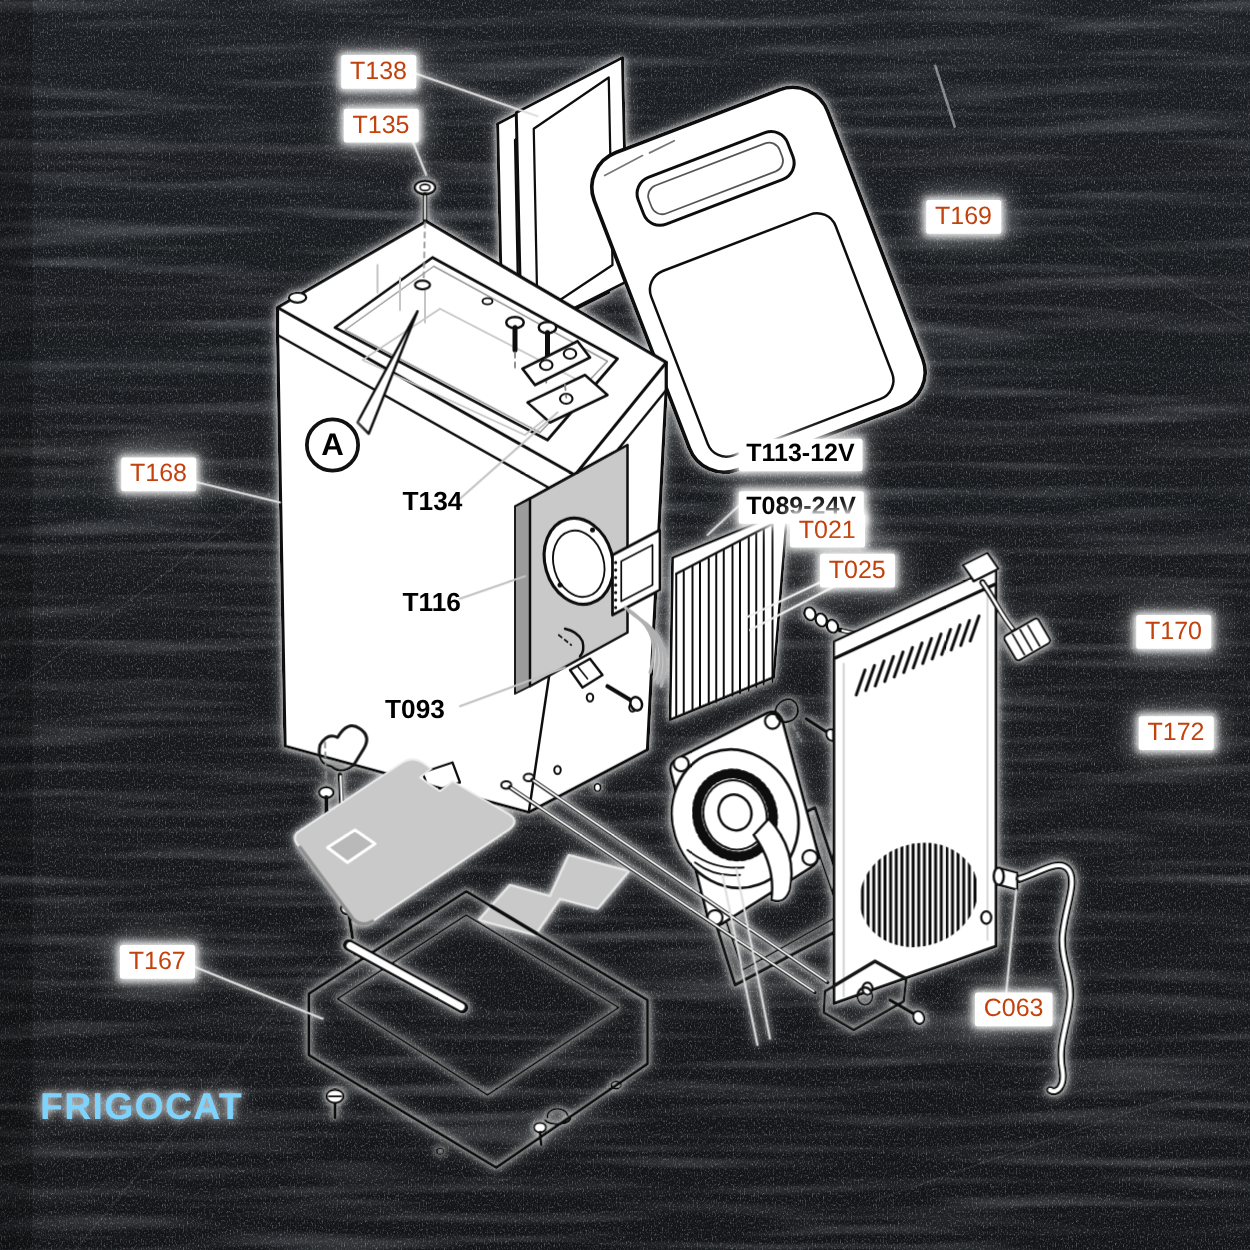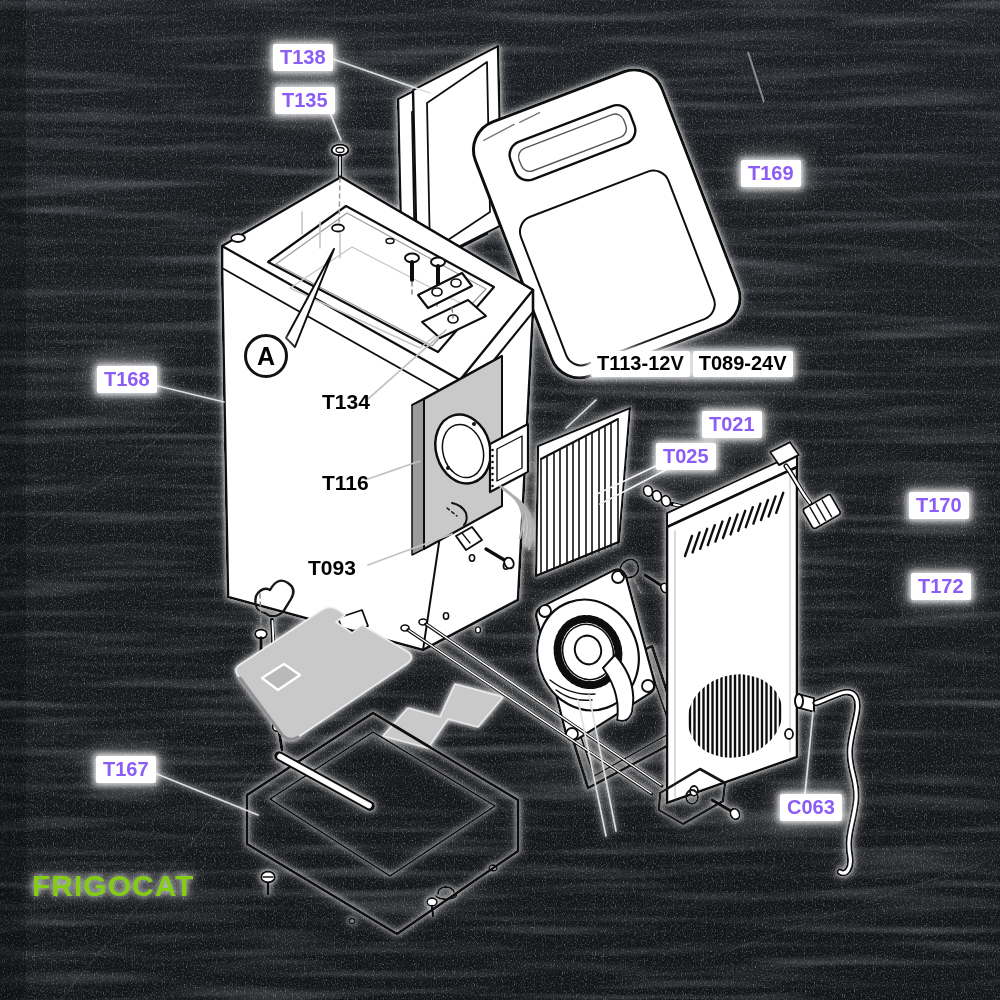--- a/index.html
+++ b/index.html
@@ -1,30 +1,30 @@
 <!DOCTYPE html>
 <html><head>
 <meta charset="utf-8">
 <style>
   html,body{margin:0;padding:0;background:#0e0f11;}
   .stage{position:relative;width:1000px;height:1000px;overflow:hidden;
          background:#17191c;font-family:"Liberation Sans",sans-serif;}
   .stage svg.canvas{position:absolute;left:0;top:0;}
-  .plabel{position:absolute;background:#ffffff;color:#8b5cf6;font-weight:bold;
+  .plabel{position:absolute;background:#ffffff;color:#c2410c;font-weight:normal;
           font-size:20px;line-height:24px;padding:1px 7px 2px;border-radius:2px;
           white-space:nowrap;
           box-shadow:0 0 6px 2px rgba(255,255,255,.9),0 0 18px 7px rgba(255,255,255,.32);}
-  .plabel-stack{position:absolute;display:flex;flex-direction:row;gap:3px;
+  .plabel-stack{position:absolute;display:flex;flex-direction:column;gap:16px;
           align-items:flex-start;}
   .plabel-stack span{background:#ffffff;color:#000;font-weight:bold;font-size:20px;
           line-height:23px;padding:1px 6px 2px;border-radius:2px;white-space:nowrap;
           box-shadow:0 0 6px 2px rgba(255,255,255,.9),0 0 16px 6px rgba(255,255,255,.3);}
   .bodylabel{position:absolute;color:#000;font-weight:bold;font-size:21px;
           white-space:nowrap;text-align:center;}
-  .brand{position:absolute;color:#84cc16;font-weight:bold;font-size:30px;letter-spacing:1px;
+  .brand{position:absolute;color:#7dd3fc;font-weight:bold;font-size:30px;letter-spacing:1px;
           white-space:nowrap;
           text-shadow:0 0 7px rgba(255,255,255,.95),0 0 20px rgba(255,255,255,.55);}
   .callout-a{position:absolute;width:44px;height:44px;border-radius:50%;
           background:#fff;border:3px solid #111;box-sizing:border-box;
           display:flex;align-items:center;justify-content:center;
           color:#000;font-weight:bold;font-size:25px;
           box-shadow:0 0 8px 3px rgba(255,255,255,.85);}
 </style>
 </head>
 <body>
@@ -389,21 +389,21 @@
 </svg>
 
   <div class="plabel" style="left:273px;top:44px">T138</div>
   <div class="plabel" style="left:275px;top:87px">T135</div>
   <div class="plabel" style="left:741px;top:160px">T169</div>
   <div class="plabel" style="left:97px;top:366px">T168</div>
   <div class="plabel-stack" style="left:591px;top:351px">
     <span>T113-12V</span>
     <span>T089-24V</span>
   </div>
-  <div class="plabel" style="left:702px;top:411px">T021</div>
+  <div class="plabel" style="left:632px;top:411px">T021</div>
   <div class="plabel" style="left:656px;top:443px">T025</div>
   <div class="plabel" style="left:909px;top:492px">T170</div>
   <div class="plabel" style="left:911px;top:573px">T172</div>
   <div class="plabel" style="left:780px;top:794px">C063</div>
   <div class="plabel" style="left:96px;top:756px">T167</div>
 
   <div class="bodylabel" style="left:322px;top:390px">T134</div>
   <div class="bodylabel" style="left:322px;top:471px">T116</div>
   <div class="bodylabel" style="left:308px;top:556px">T093</div>
 

